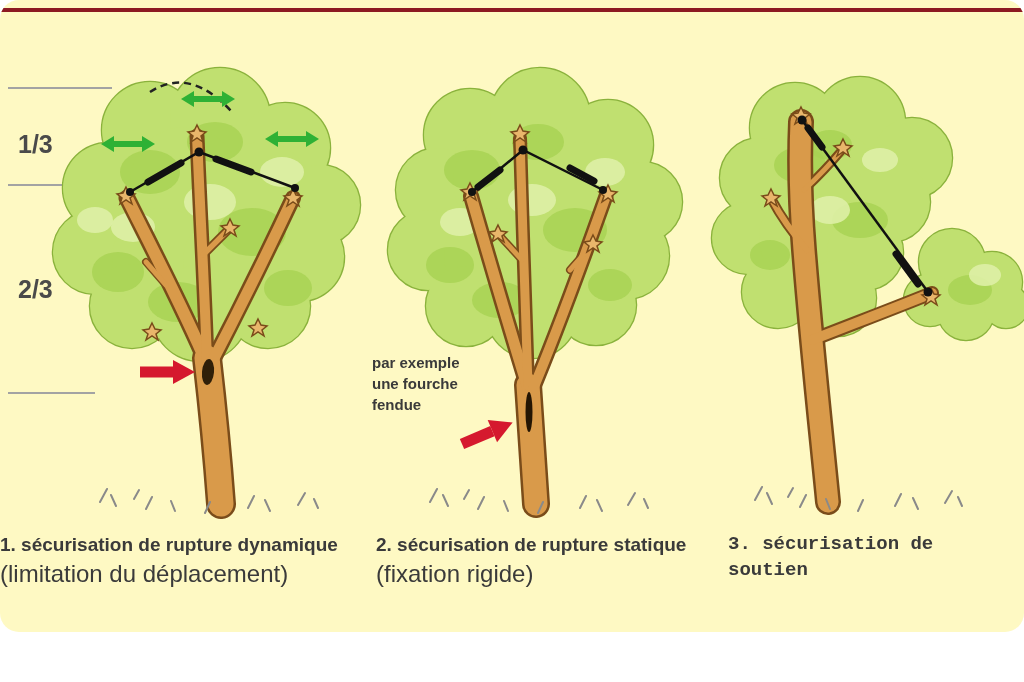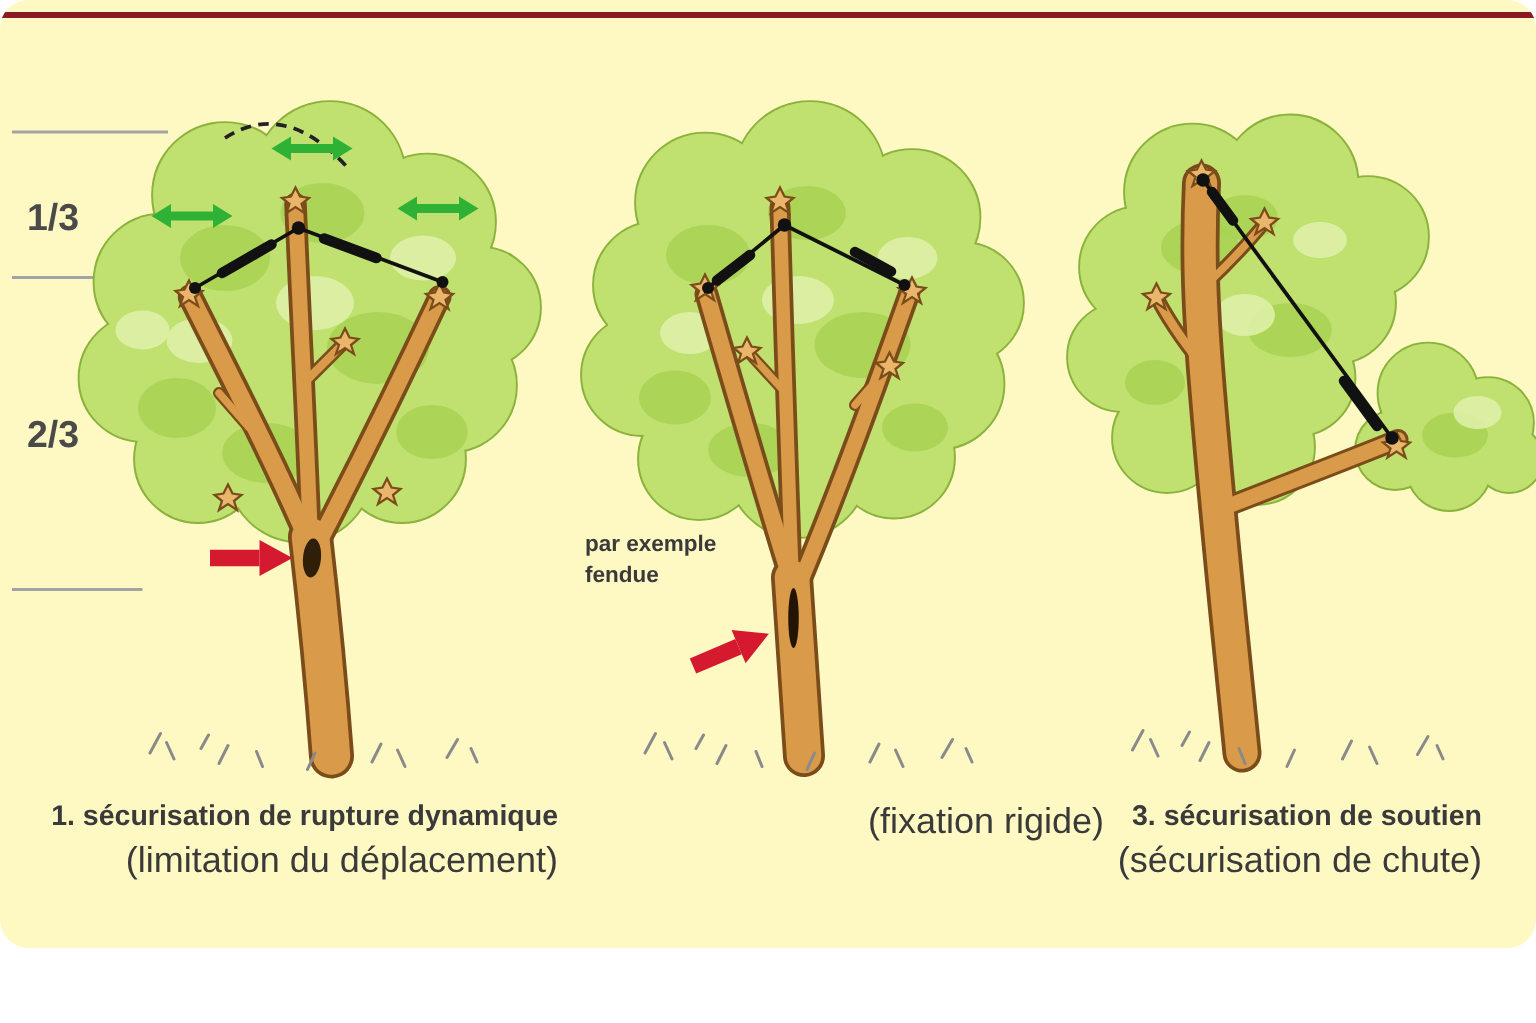--- a/index.html
+++ b/index.html
@@ -3,27 +3,27 @@
 <meta charset="utf-8">
 <style>
   html,body{margin:0;padding:0;background:#ffffff;}
   .page{position:relative;width:1024px;height:632px;background:#fef9c3;overflow:hidden;
         font-family:"Liberation Sans",sans-serif;border-radius:19px;}
   .toprule{position:absolute;left:0;top:8px;width:1024px;height:4px;background:#8c1a22;}
   .tree-svg{position:absolute;top:50px;}
   .svg1{left:0;}
   .svg2{left:370px;}
   .svg3{left:700px;}
-  .cap{position:absolute;top:532px;text-align:right;color:#3a3a3a;}
+  .cap{position:absolute;top:532px;text-align:left;color:#3a3a3a;}
   .cap .t{font-size:19px;font-weight:700;line-height:1.35;}
   .cap .s{font-size:24px;font-weight:400;line-height:1.35;}
   .cap1{left:0;width:372px;}
   .cap2{left:376px;width:360px;}
-  .cap3{left:696px;width:292px;}
-  .note{position:absolute;left:390px;top:352px;width:140px;font-size:15px;font-weight:700;
+  .cap3{left:728px;width:292px;font-family:Liberation Mono, monospace;}
+  .note{position:absolute;left:372px;top:352px;width:140px;font-size:15px;font-weight:700;
         color:#3a3a3a;line-height:1.4;text-align:left;}
   .frac{font:700 25px "Liberation Sans",sans-serif;fill:#4a4a4a;}
   .guide{stroke:#a3a3a3;stroke-width:2;}
   .canopy-stroke circle{fill:#c0e070;stroke:#8ab23c;stroke-width:2.5;}
   .canopy-fill circle{fill:#c0e070;stroke:none;}
   .patch-dark ellipse{fill:#a8d254;opacity:.85;}
   .patch-light ellipse{fill:#def0a6;opacity:.9;}
   .branch-dark path{stroke:#7a4c1a;fill:none;stroke-linecap:round;}
   .branch-orange path{stroke:#d99a4a;fill:none;stroke-linecap:round;}
   .star{fill:#e9b66b;stroke:#7a4c1a;stroke-width:1.5;}
@@ -328,28 +328,29 @@
       <path class="cable-thick" d="M108,78 L122,97"></path>
       <circle class="anchor" cx="102" cy="70" r="4.5"></circle>
       <circle class="anchor" cx="228" cy="242" r="4.5"></circle>
     </g>
 
     <path class="grass" d="M55,450l7,-13M72,454l-5,-11M100,457l6,-12M130,459l-4,-10M158,461l5,-11M195,456l6,-12M218,459l-5,-11M245,453l7,-12M262,456l-4,-9M88,447l5,-9"></path>
   </svg>
 
   <div class="note">
     <div>par exemple</div>
+    <div>une fourche</div>
     <div>fendue</div>
   </div>
 
   <div class="cap cap1">
     <div class="t">1. sécurisation de rupture dynamique</div>
     <div class="s">(limitation du déplacement)</div>
   </div>
   <div class="cap cap2">
+    <div class="t">2. sécurisation de rupture statique</div>
     <div class="s">(fixation rigide)</div>
   </div>
   <div class="cap cap3">
     <div class="t">3. sécurisation de soutien</div>
-    <div class="s">(sécurisation de chute)</div>
   </div>
 
 </div>
 
 </body></html>

